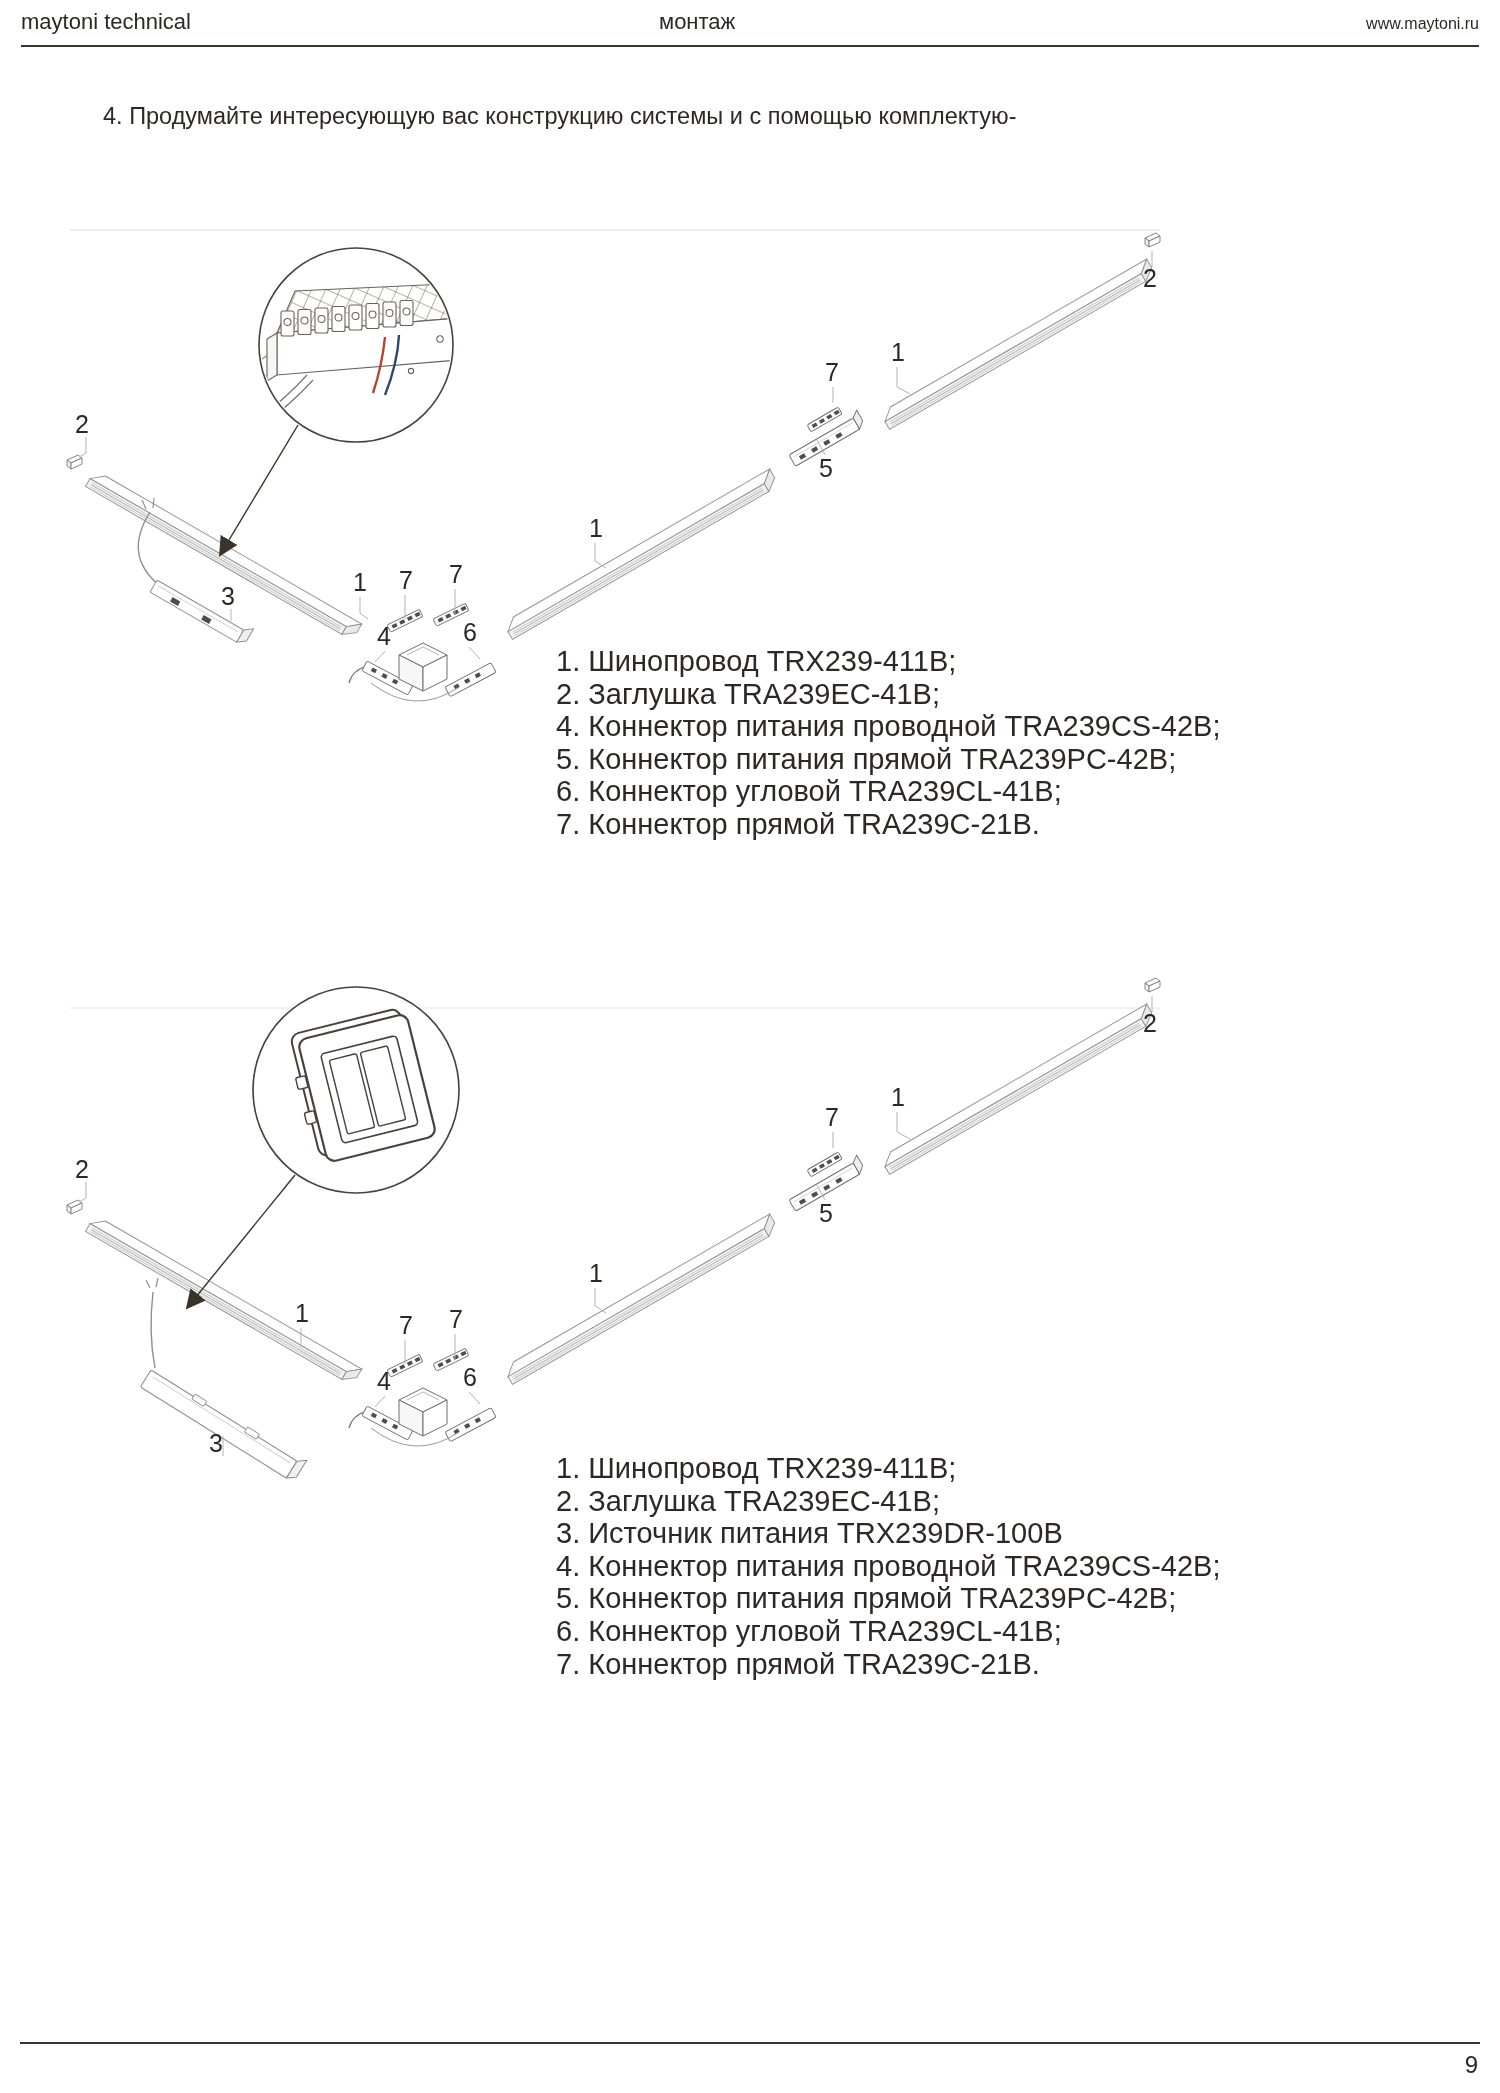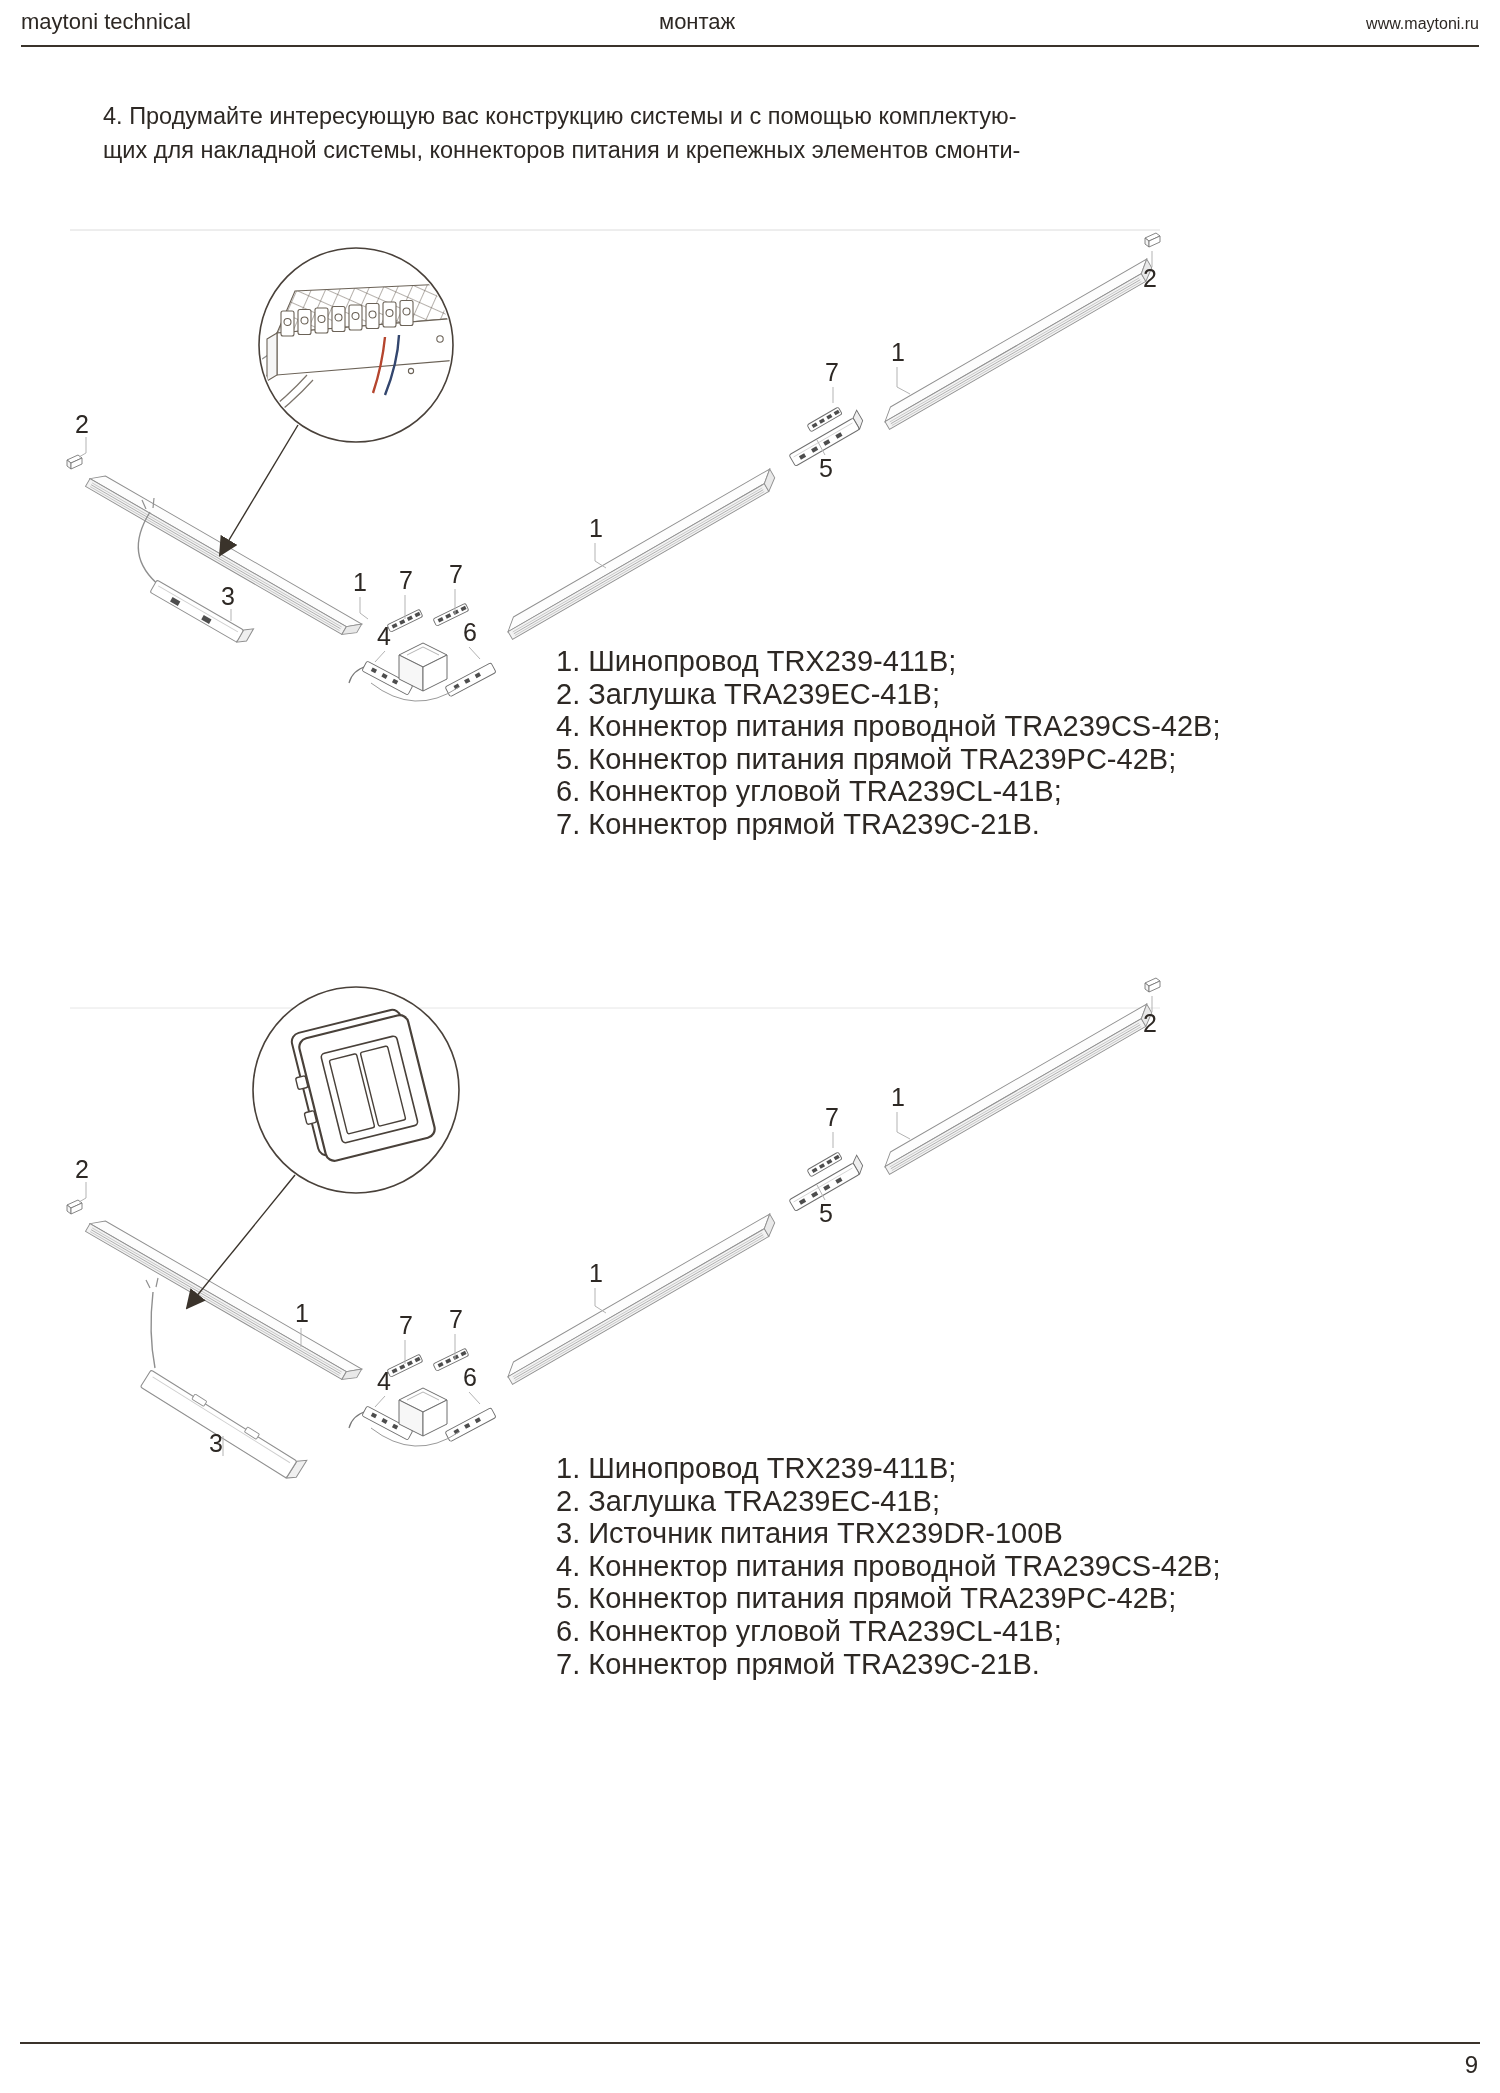--- a/index.html
+++ b/index.html
@@ -71,21 +71,20 @@
     </defs>
   </svg>
 
   <div class="hdr-left">maytoni technical</div>
   <div class="hdr-center">монтаж</div>
   <div class="hdr-right">www.maytoni.ru</div>
   <div class="hdr-rule"></div>
 
   <div class="intro">
     <div>4. Продумайте интересующую вас конструкцию системы и с помощью комплектую-</div>
-    <div>щих для накладной системы, коннекторов питания и крепежных элементов смонти-</div>
   </div>
 
   <svg class="fig" style="left:55px;top:225px" width="1140" height="520" viewBox="0 0 1140 520">
     <defs>
         <clipPath id="f1clip">
           <circle cx="301" cy="120" r="95"></circle>
         </clipPath>
       </defs>
 
     <line x1="15" y1="5" x2="1105" y2="5" stroke="#dcdcdc"></line>

